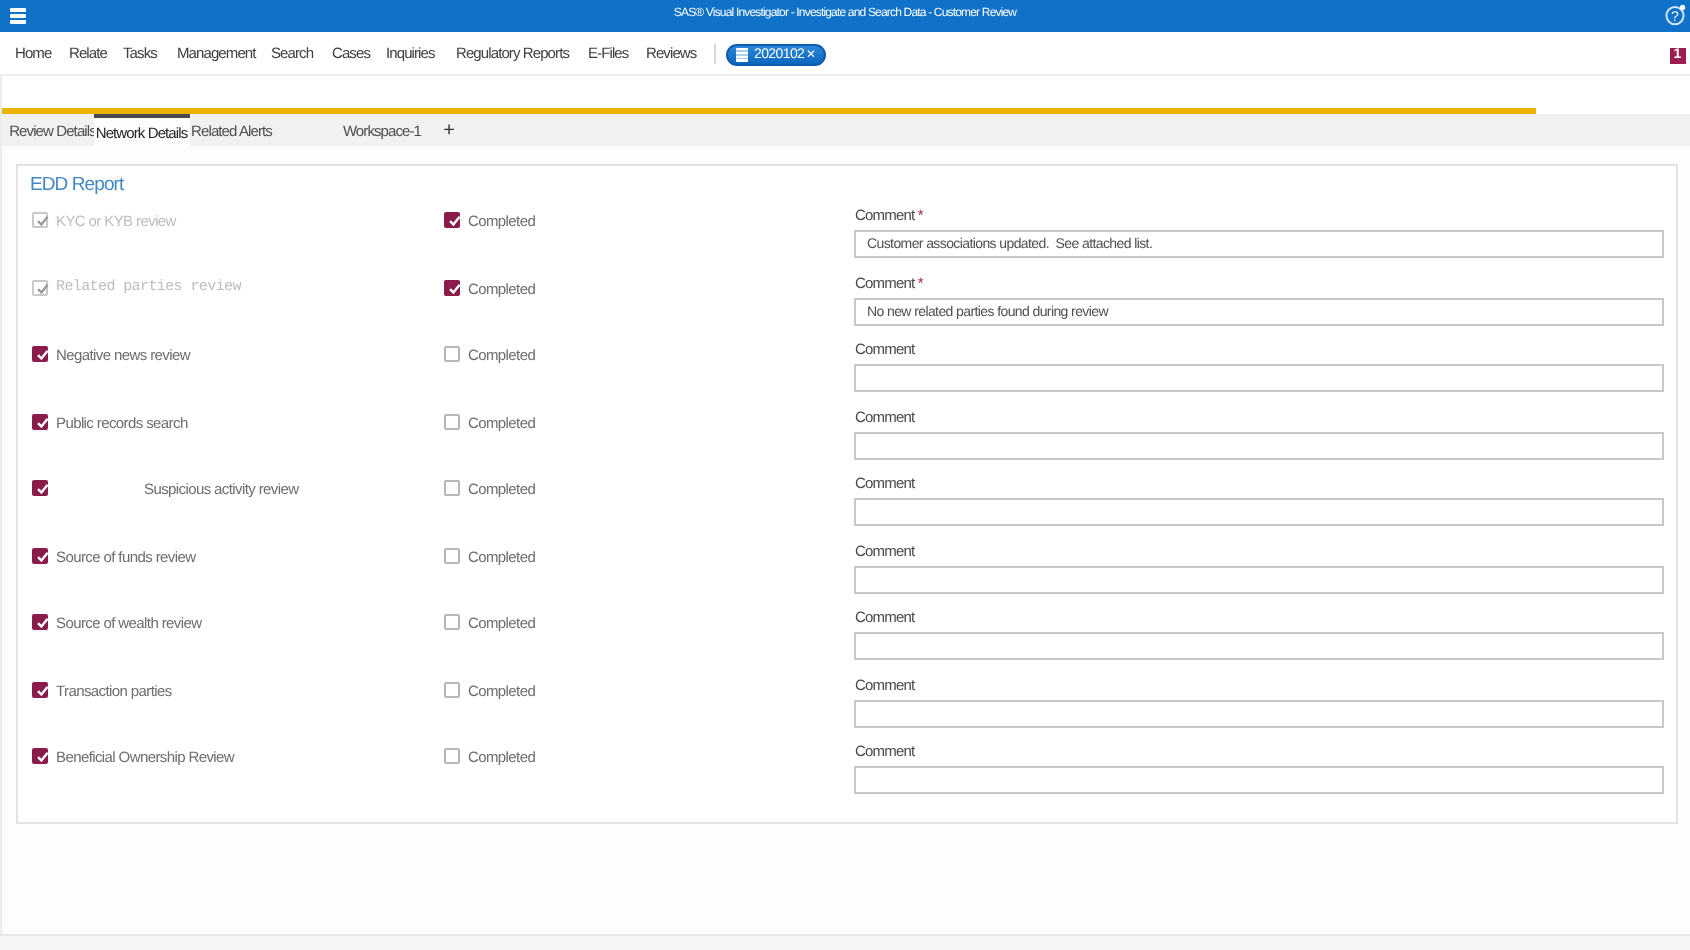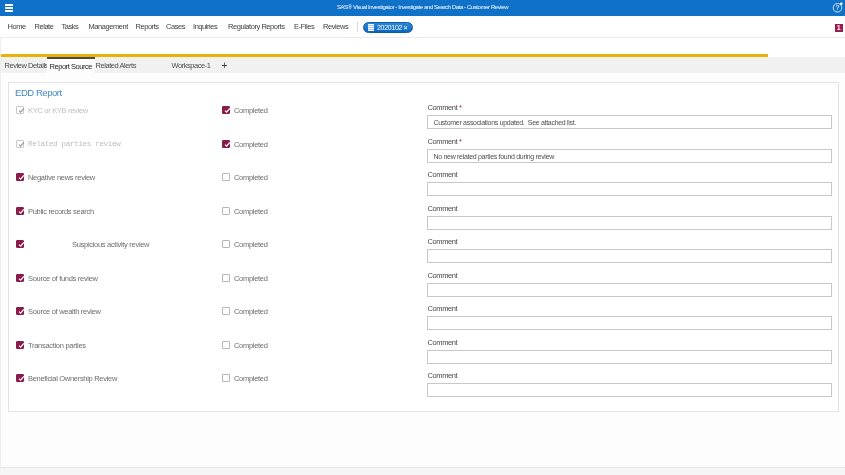--- a/index.html
+++ b/index.html
@@ -85,21 +85,21 @@
       <text x="5.5" y="8.3" font-size="7" fill="#fff" text-anchor="middle" font-family="Liberation Sans">?</text>
       <circle cx="9.3" cy="1.7" r="1.3" fill="#fff"></circle>
     </svg>
   </div>
 
   <div class="menubar">
     <div class="mi" style="left:7.5px">Home</div>
     <div class="mi" style="left:34.5px">Relate</div>
     <div class="mi" style="left:61.5px">Tasks</div>
     <div class="mi" style="left:88.5px">Management</div>
-    <div class="mi" style="left:135.5px">Reports</div>
+    <div class="mi" style="left:135.5px">Search</div>
     <div class="mi" style="left:166px">Cases</div>
     <div class="mi" style="left:193px">Inquiries</div>
     <div class="mi" style="left:228px">Regulatory Reports</div>
     <div class="mi" style="left:294px">E-Files</div>
     <div class="mi" style="left:323px">Reviews</div>
     <div class="msep"></div>
     <div class="pill">
       <span class="doc"></span>
       <span class="num">2020102</span>
       <span class="x">✕</span>
@@ -164,21 +164,21 @@
     <div class="it" style="left:834px; top:6.5px;">
       <svg width="10" height="10" viewBox="0 0 10 10">
         <circle cx="5" cy="5" r="4" fill="none" stroke="#5f5f5f" stroke-width="1"></circle>
         <path d="M5 2.6 V5 l1.8 1.2" fill="none" stroke="#5f5f5f" stroke-width="1"></path>
       </svg>
     </div>
   </div>
 
   <div class="tabstrip">
     <div class="tab" style="left:0; width:52.5px;">Review Details</div>
-    <div class="tab active" style="left:47px; width:47.5px;">Report Source</div>
+    <div class="tab active" style="left:47px; width:47.5px;">Network Details</div>
     <div class="tab" style="left:94.5px; width:42.5px;">Related Alerts</div>
     <div class="tab" style="left:137px; width:33px;margin-top:33px;">Network</div>
     <div class="tab" style="left:170px; width:42px;">Workspace-1</div>
     <div class="tab" style="left:216px; width:17px; font-size:10px; color:#333; letter-spacing:0;">+</div>
   </div>
 
   <div class="content">
     <div class="panel"></div>
     <div class="hdr">EDD Report</div>
     <div id="rows">

